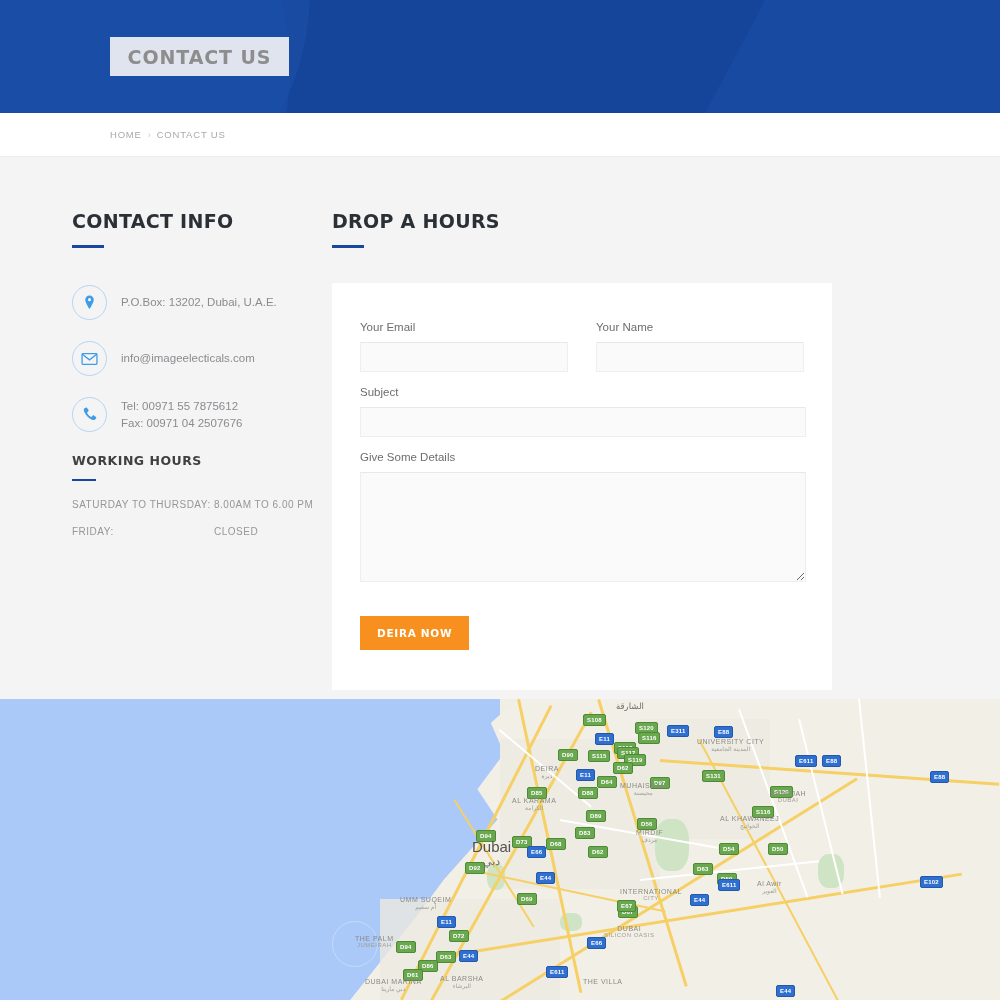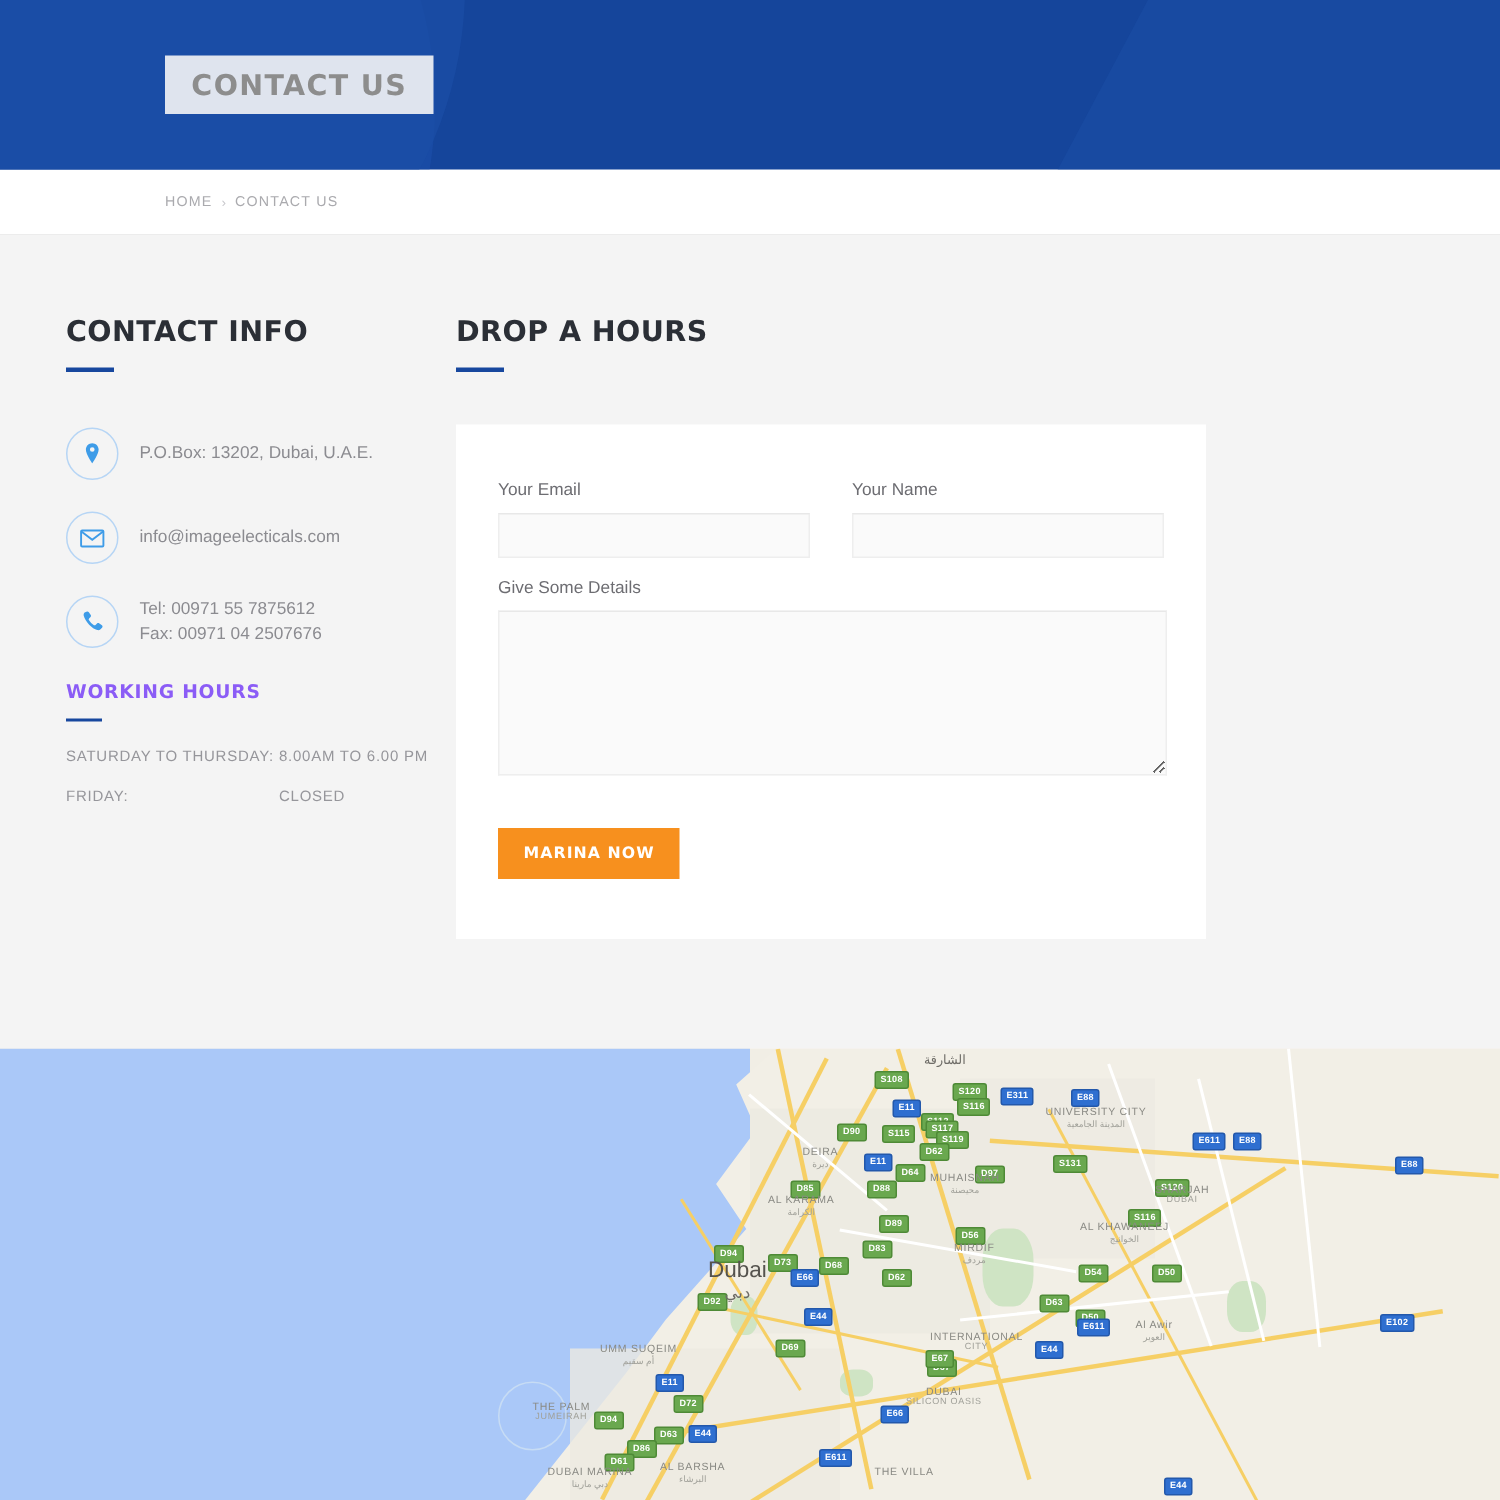--- a/index.html
+++ b/index.html
@@ -81,21 +81,21 @@
   
   .main {
     position: relative;
     width: 1000px; height: 542px;
     background: #f4f4f4;
     padding-top: 55px;
   }
   .inner {
     position: relative;
     width: 960px;
-    padding-left: 44px;
+    padding-left: 72px;
     display: flex;
   }
   .col-left { width: 260px; }
   .col-right { width: 500px; margin-left: 0px; }
 
   .sec-head {
     font-size: 19px;
     font-weight: bold;
     color: #2b2f36;
     letter-spacing: .3px;
@@ -130,21 +130,21 @@
     font-size: 11.5px;
     color: #8b8b90;
     line-height: 17px;
   }
   .info-text .line { display: block; }
 
   
   .wh-head {
     font-size: 12.5px;
     font-weight: bold;
-    color: #8b5cf6;
+    color: #404040;
     letter-spacing: .5px;
     font-family: "DejaVu Sans", sans-serif;
   }
   .wh-rule {
     width: 24px; height: 2px;
     background: #17479e;
     margin-top: 11px;
   }
   .wh-table { margin-top: 18px; width: 250px; }
   .wh-row {
@@ -374,27 +374,31 @@
             <div class="frm-group half">
               <label class="frm-label">Your Email</label>
               <input class="frm-input" type="text" value="" placeholder="" style="">
             </div>
             <div class="frm-group half">
               <label class="frm-label">Your Name</label>
               <input class="frm-input" type="text" value="" placeholder="" style="">
             </div>
           </div>
 
+          <div class="frm-group full">
+            <label class="frm-label">Subject</label>
+            <input class="frm-input" type="text" value="" placeholder="" style="">
+          </div>
 
           <div class="frm-group full">
             <label class="frm-label">Give Some Details</label>
             <textarea class="frm-textarea" placeholder="" style=""></textarea>
           </div>
 
-          <button class="submit-btn" type="submit">MARINA NOW</button>
+          <button class="submit-btn" type="submit">DEIRA NOW</button>
         </form>
       </div>
     </div>
 
   </div>
 </div>
 
 <div class="map">
   <div class="map-sea2"></div>
   <div class="map-land-mask"></div>

